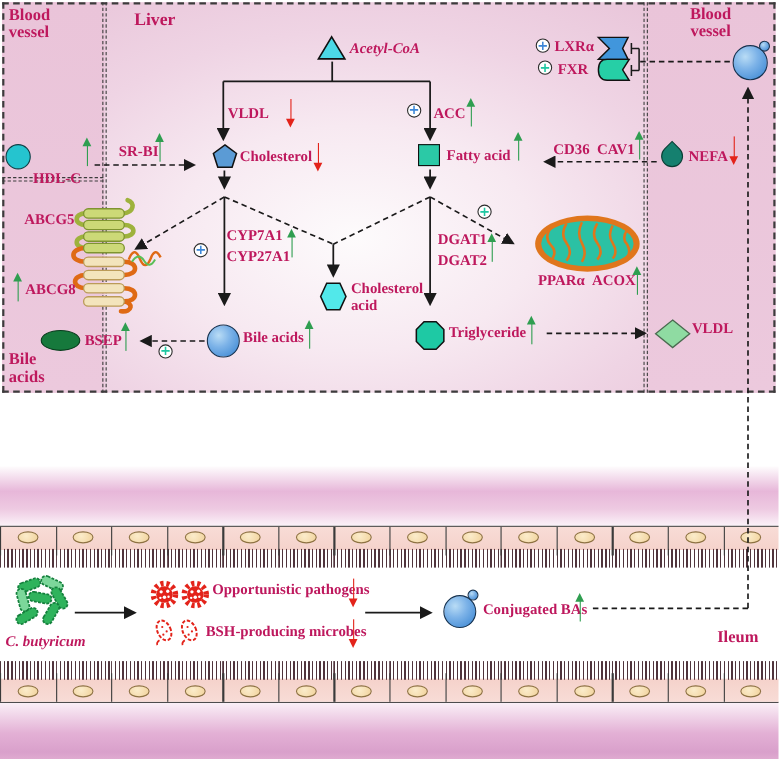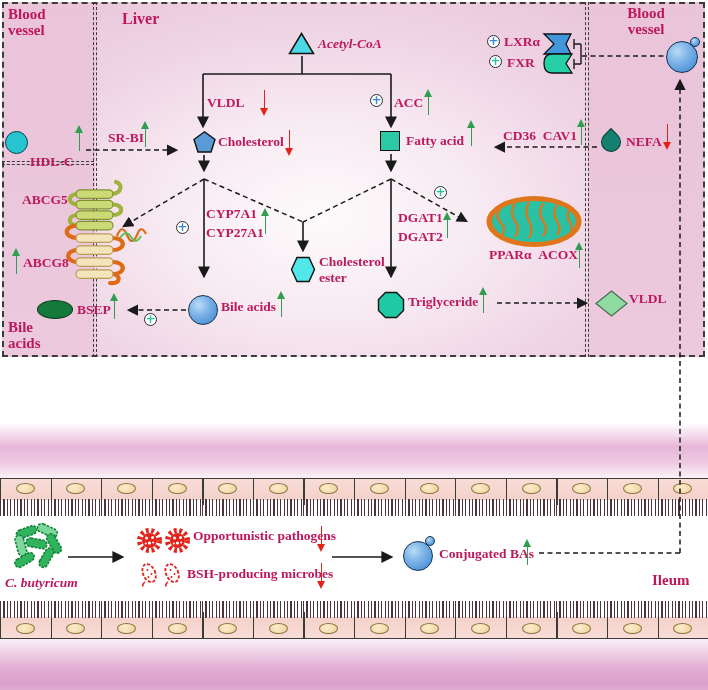--- a/index.html
+++ b/index.html
@@ -286,21 +286,21 @@
 
   <span class="plus" style="left:176px;top:221px;"></span>
   <div class="lbl" style="left:206px;top:207px;">CYP7A1</div>
   <div class="lbl" style="left:206px;top:226px;">CYP27A1</div>
   <span class="arr up" style="left:260px;top:208px;"></span>
 
   <svg class="icon" style="left:290px;top:256px;" width="26" height="27">
       <polygon points="7,1.5 19,1.5 24.5,13.5 19,25.5 7,25.5 1.5,13.5" fill="#52e8ea" stroke="#111" stroke-width="1.4"></polygon>
     </svg>
   <div class="lbl" style="left:319px;top:255px;">Cholesterol</div>
-  <div class="lbl" style="left:319px;top:271px;">ester</div>
+  <div class="lbl" style="left:319px;top:271px;">acid</div>
 
   <span class="plus teal" style="left:434px;top:186px;"></span>
   <div class="lbl" style="left:398px;top:211px;">DGAT1</div>
   <div class="lbl" style="left:398px;top:230px;">DGAT2</div>
   <span class="arr up" style="left:442px;top:212px;"></span>
 
   <svg class="icon" style="left:485px;top:195px;" width="98" height="53" viewBox="0 0 98 53">
     <ellipse cx="49" cy="26.5" rx="47.5" ry="25.5" fill="#e0761c"></ellipse>
     <ellipse cx="49" cy="26.5" rx="42" ry="20.5" fill="#2bc1a4"></ellipse>
     <g stroke="#e0761c" stroke-width="2.3" fill="none">

